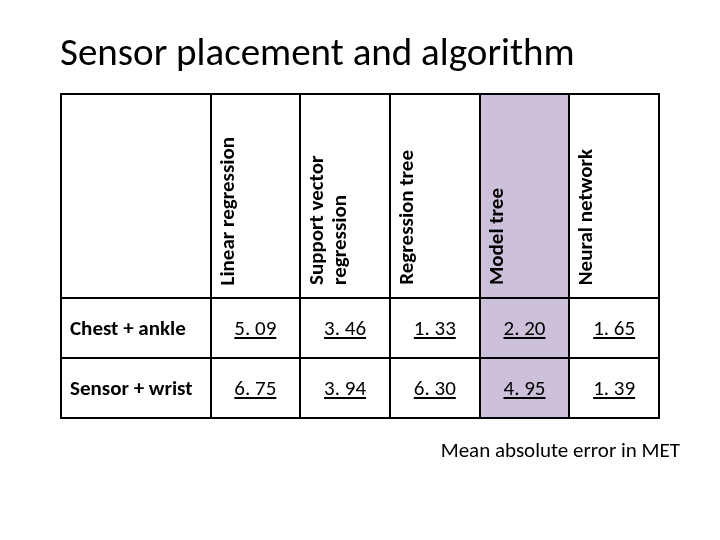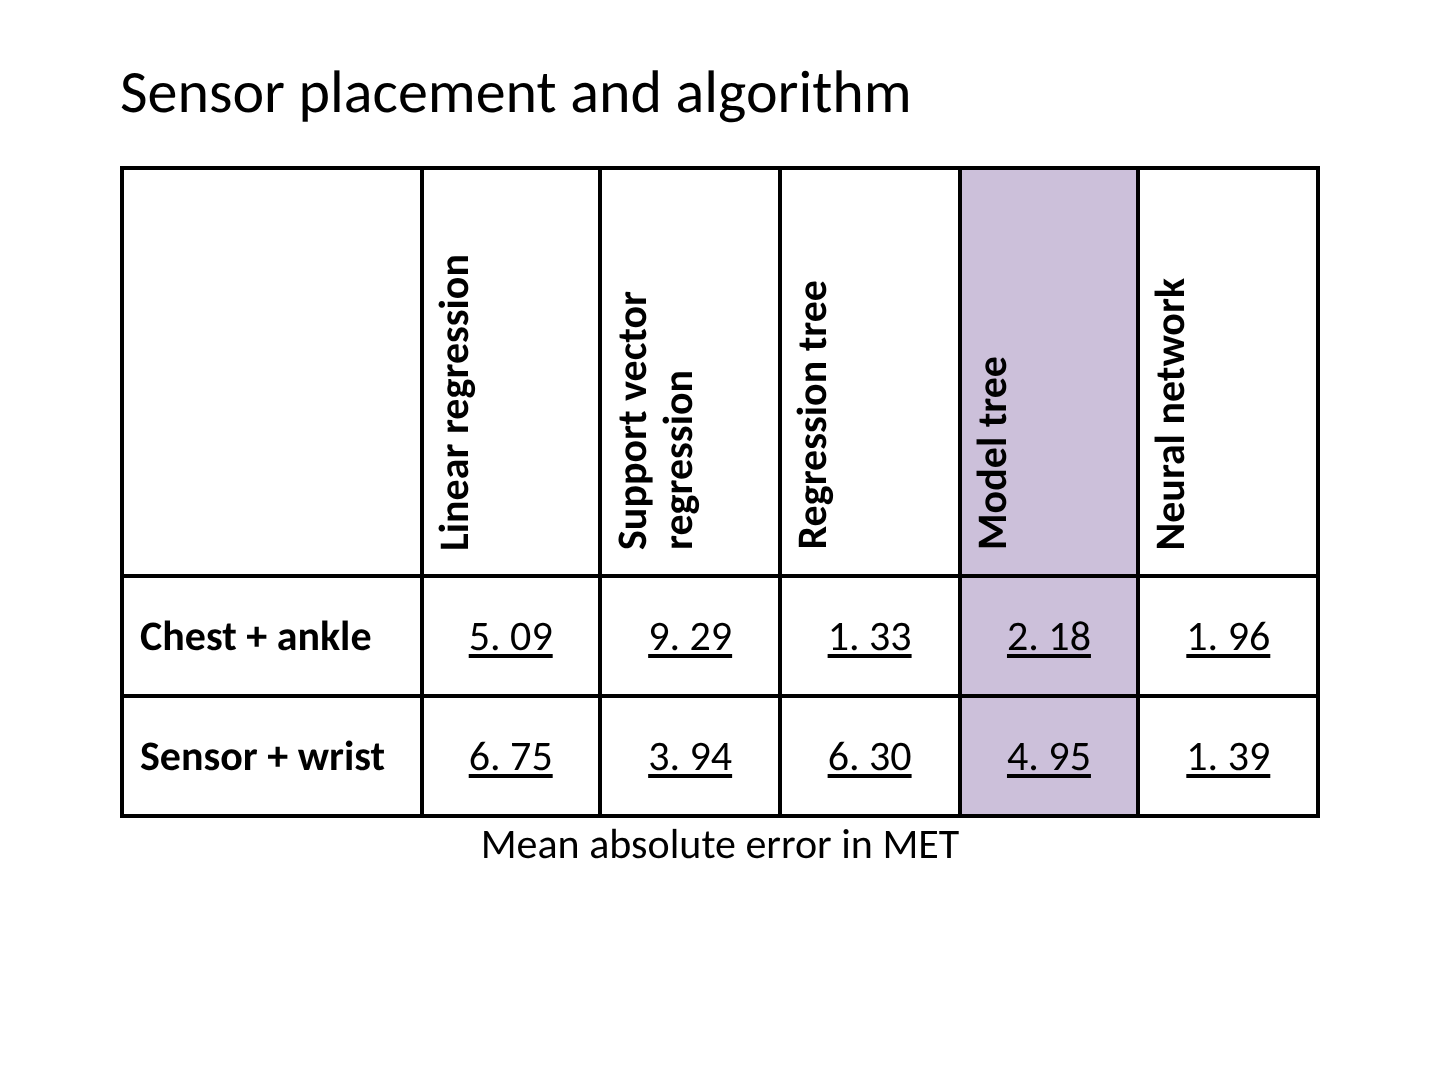--- a/index.html
+++ b/index.html
@@ -12,21 +12,21 @@
     font-family: Calibri, Arial, sans-serif;
     color: #000;
   }
   .slide {
     width: 720px;
     height: 540px;
     position: relative;
     padding: 28px 40px 0 40px;
   }
   .title {
-    font-size: 30px;
+    font-size: 39px;
     font-weight: 400;
     text-align: left;
     margin: 0 0 18px 20px;
   }
   table {
     border-collapse: collapse;
     margin: 0 auto;
     width: 600px;
   }
   th, td {
@@ -63,22 +63,23 @@
   }
   tbody td.num {
     text-align: center;
     width: 90px;
     text-decoration: underline;
   }
   .hl {
     background: #ccc0da;
   }
   .caption {
-    text-align: center;
+    text-align: right;
     font-size: 21px;
+    margin-top: 18px;
   }
   thead th.blank {
     width: 150px;
   }
 </style>
 </head>
 <body>
 
 <div class="slide">
   <h1 class="title">Sensor placement and algorithm</h1>
@@ -91,24 +92,24 @@
         <th class="vth"><span class="rot">Support vector regression</span></th>
         <th class="vth"><span class="rot">Regression tree</span></th>
         <th class="vth hl"><span class="rot">Model tree</span></th>
         <th class="vth"><span class="rot">Neural network</span></th>
       </tr>
     </thead>
     <tbody>
       <tr>
         <td class="rowlabel">Chest + ankle</td>
         <td class="num">5. 09</td>
-        <td class="num">9. 29</td>
+        <td class="num">3. 46</td>
         <td class="num">1. 33</td>
-        <td class="num hl">2. 18</td>
-        <td class="num">1. 96</td>
+        <td class="num hl">2. 20</td>
+        <td class="num">1. 65</td>
       </tr>
       <tr>
         <td class="rowlabel">Sensor + wrist</td>
         <td class="num">6. 75</td>
         <td class="num">3. 94</td>
         <td class="num">6. 30</td>
         <td class="num hl">4. 95</td>
         <td class="num">1. 39</td>
       </tr>
     </tbody>

